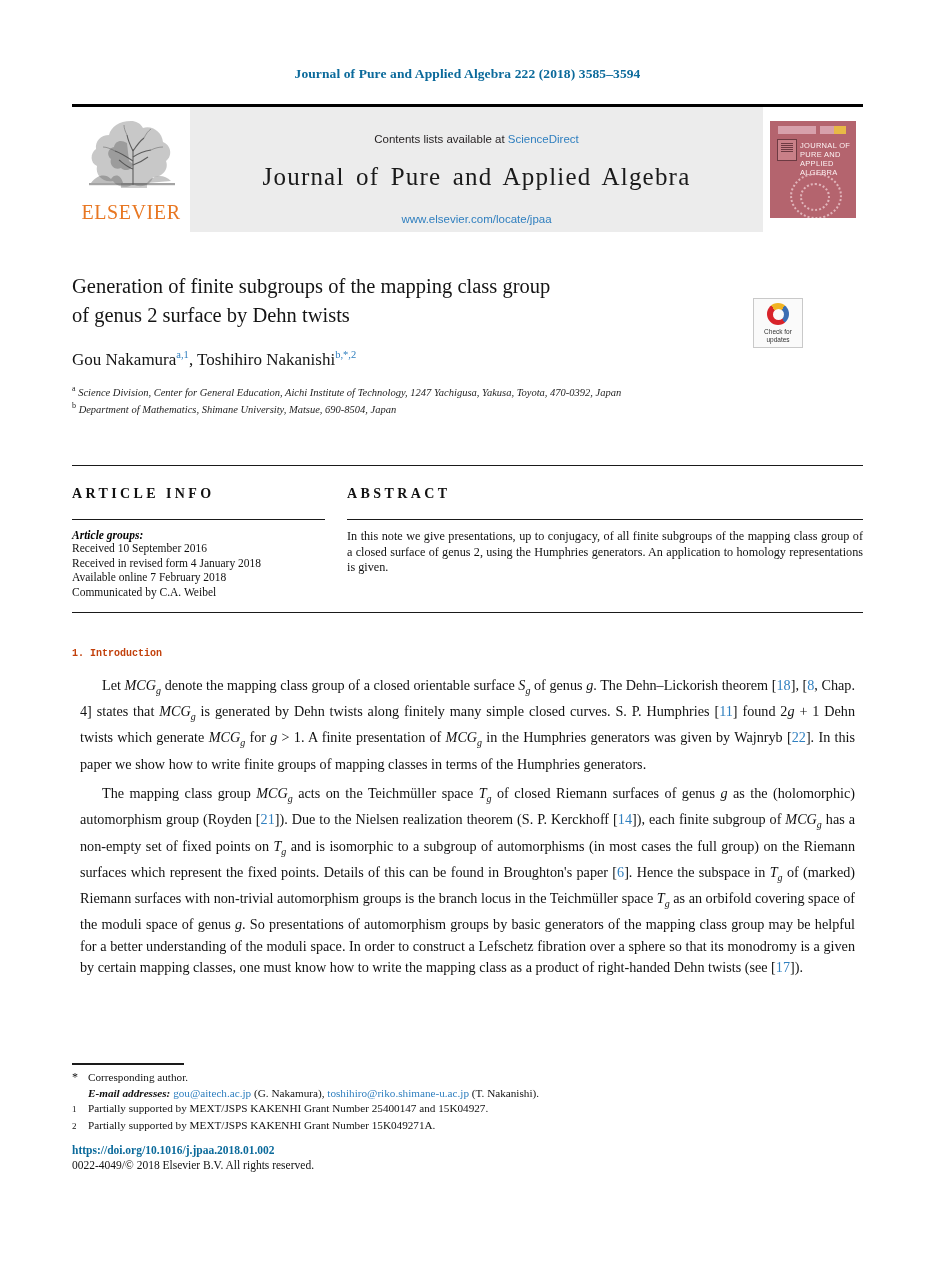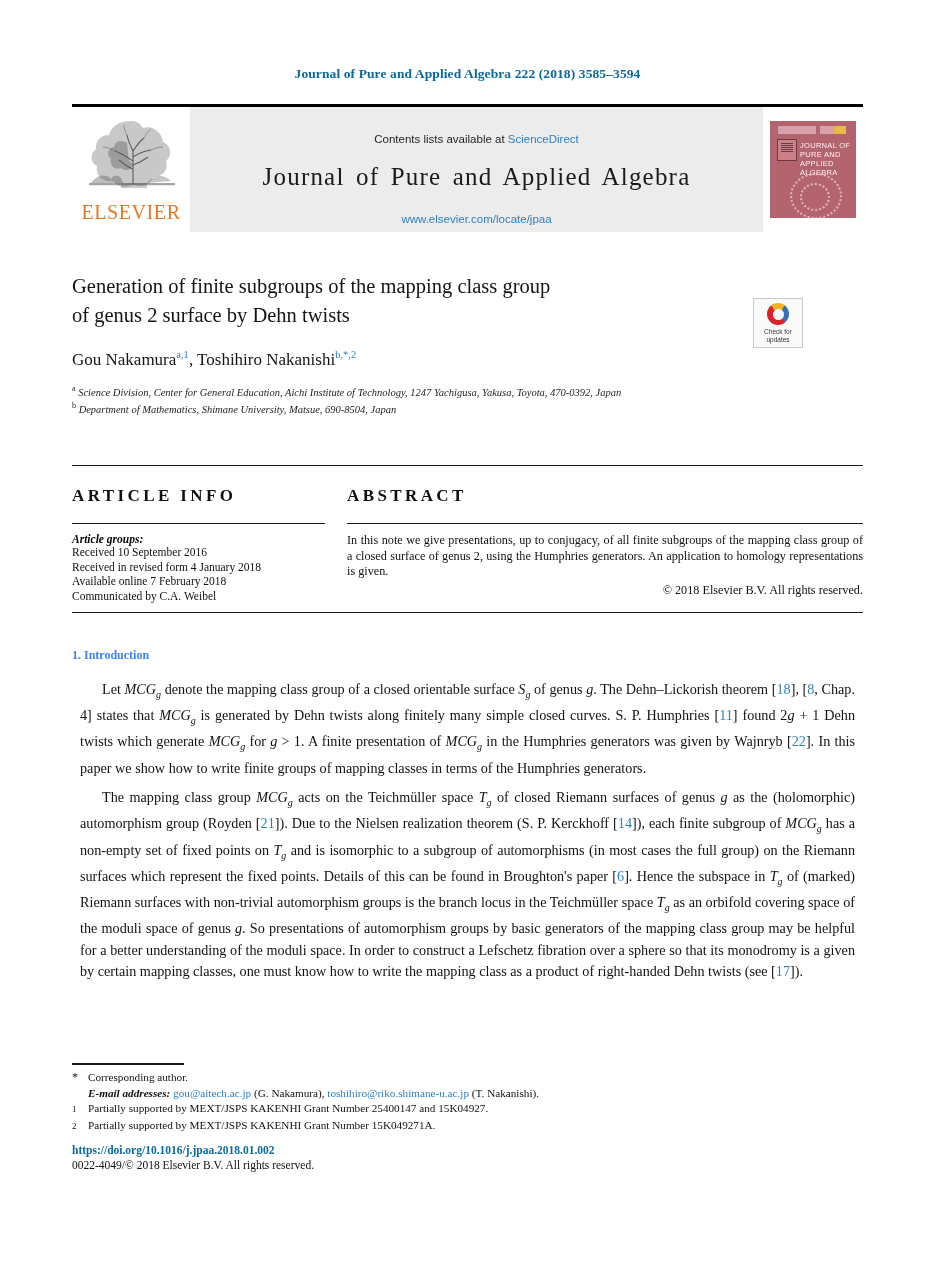--- a/index.html
+++ b/index.html
@@ -257,21 +257,21 @@
     left: 72px;
     width: 791px;
     display: flex;
     flex-direction: row;
   }
   .col-info { width: 253px; flex: 0 0 253px; }
   .col-gap  { width: 22px; flex: 0 0 22px; }
   .col-abs  { flex: 1 1 auto; }
   .sec-label {
     font-family: "Liberation Serif", serif;
-    font-size: 17px;
+    font-size: 14px;
     font-weight: bold;
     letter-spacing: 3.4px;
     color: #111;
   }
   .sec-rule {
     height: 1px;
     background: #1a1a1a;
     margin-top: 17px;
     margin-bottom: 9px;
   }
@@ -303,24 +303,24 @@
   }
 
   
   .body-area {
     position: absolute;
     top: 648px;
     left: 72px;
     width: 791px;
   }
   .sec-heading {
-    font-family: Liberation Serif, serif;
-    font-size: 12px;
+    font-family: Liberation Mono, monospace;
+    font-size: 10px;
     font-weight: bold;
-    color: #3b82f6;
+    color: #c2410c;
     margin: 0 0 16px 0;
   }
   .para {
     font-family: "Liberation Serif", serif;
     font-size: 14.2px;
     line-height: 21.4px;
     text-align: justify;
     text-indent: 22px;
     margin: 8px;
     color: #111;
@@ -479,21 +479,20 @@
       <div class="hist-line">Available online 7 February 2018</div>
       <div class="hist-line">Communicated by C.A. Weibel</div>
     </div>
 
     <div class="col-gap"></div>
 
     <div class="col-abs">
       <div class="sec-label">ABSTRACT</div>
       <div class="sec-rule"></div>
       <div class="abs-body">In this note we give presentations, up to conjugacy, of all finite subgroups of the mapping class group of a closed surface of genus 2, using the Humphries generators. An application to homology representations is given.</div>
-      <div class="abs-copy">© 2018 Elsevier B.V. All rights reserved.</div>
     </div>
   </div>
 
   <div class="body-area">
     <div class="sec-heading">1. Introduction</div>
 
     <p class="para"><span>Let </span><span class="mathcal mi">MCG</span><span class="sub">g</span><span> denote the mapping class group of a closed orientable surface </span><span class="mi">S</span><span class="sub">g</span><span> of genus </span><span class="mi">g</span><span>. The Dehn–Lickorish theorem [<span class="ref">18</span>], [<span class="ref">8</span>, Chap. 4] states that </span><span class="mathcal mi">MCG</span><span class="sub">g</span><span> is generated by Dehn twists along finitely many simple closed curves. S. P. Humphries [<span class="ref">11</span>] found 2<span class="mi">g</span> + 1 Dehn twists which generate </span><span class="mathcal mi">MCG</span><span class="sub">g</span><span> for <span class="mi">g</span> &gt; 1. A finite presentation of </span><span class="mathcal mi">MCG</span><span class="sub">g</span><span> in the Humphries generators was given by Wajnryb [<span class="ref">22</span>]. In this paper we show how to write finite groups of mapping classes in terms of the Humphries generators.</span></p>
 
     <p class="para">The mapping class group <span class="mathcal mi">MCG</span><span class="sub">g</span> acts on the Teichmüller space <span class="mathcal mi">T</span><span class="sub">g</span> of closed Riemann surfaces of genus <span class="mi">g</span> as the (holomorphic) automorphism group (Royden [<span class="ref">21</span>]). Due to the Nielsen realization theorem (S. P. Kerckhoff [<span class="ref">14</span>]), each finite subgroup of <span class="mathcal mi">MCG</span><span class="sub">g</span> has a non-empty set of fixed points on <span class="mathcal mi">T</span><span class="sub">g</span> and is isomorphic to a subgroup of automorphisms (in most cases the full group) on the Riemann surfaces which represent the fixed points. Details of this can be found in Broughton's paper [<span class="ref">6</span>]. Hence the subspace in <span class="mathcal mi">T</span><span class="sub">g</span> of (marked) Riemann surfaces with non-trivial automorphism groups is the branch locus in the Teichmüller space <span class="mathcal mi">T</span><span class="sub">g</span> as an orbifold covering space of the moduli space of genus <span class="mi">g</span>. So presentations of automorphism groups by basic generators of the mapping class group may be helpful for a better understanding of the moduli space. In order to construct a Lefschetz fibration over a sphere so that its monodromy is a given by certain mapping classes, one must know how to write the mapping class as a product of right-handed Dehn twists (see [<span class="ref">17</span>]).</p>
   </div>

